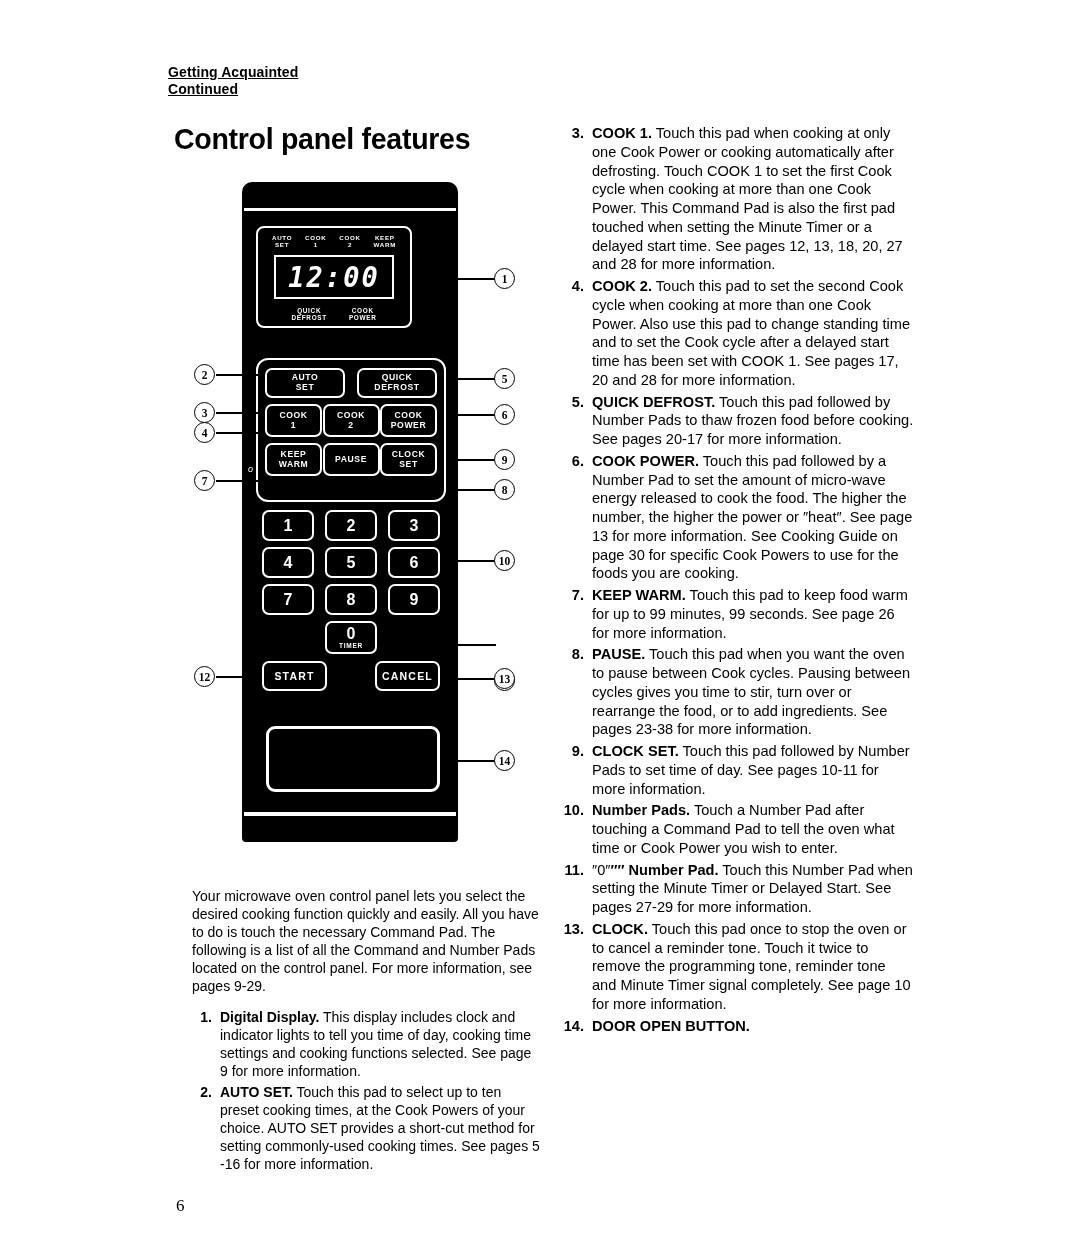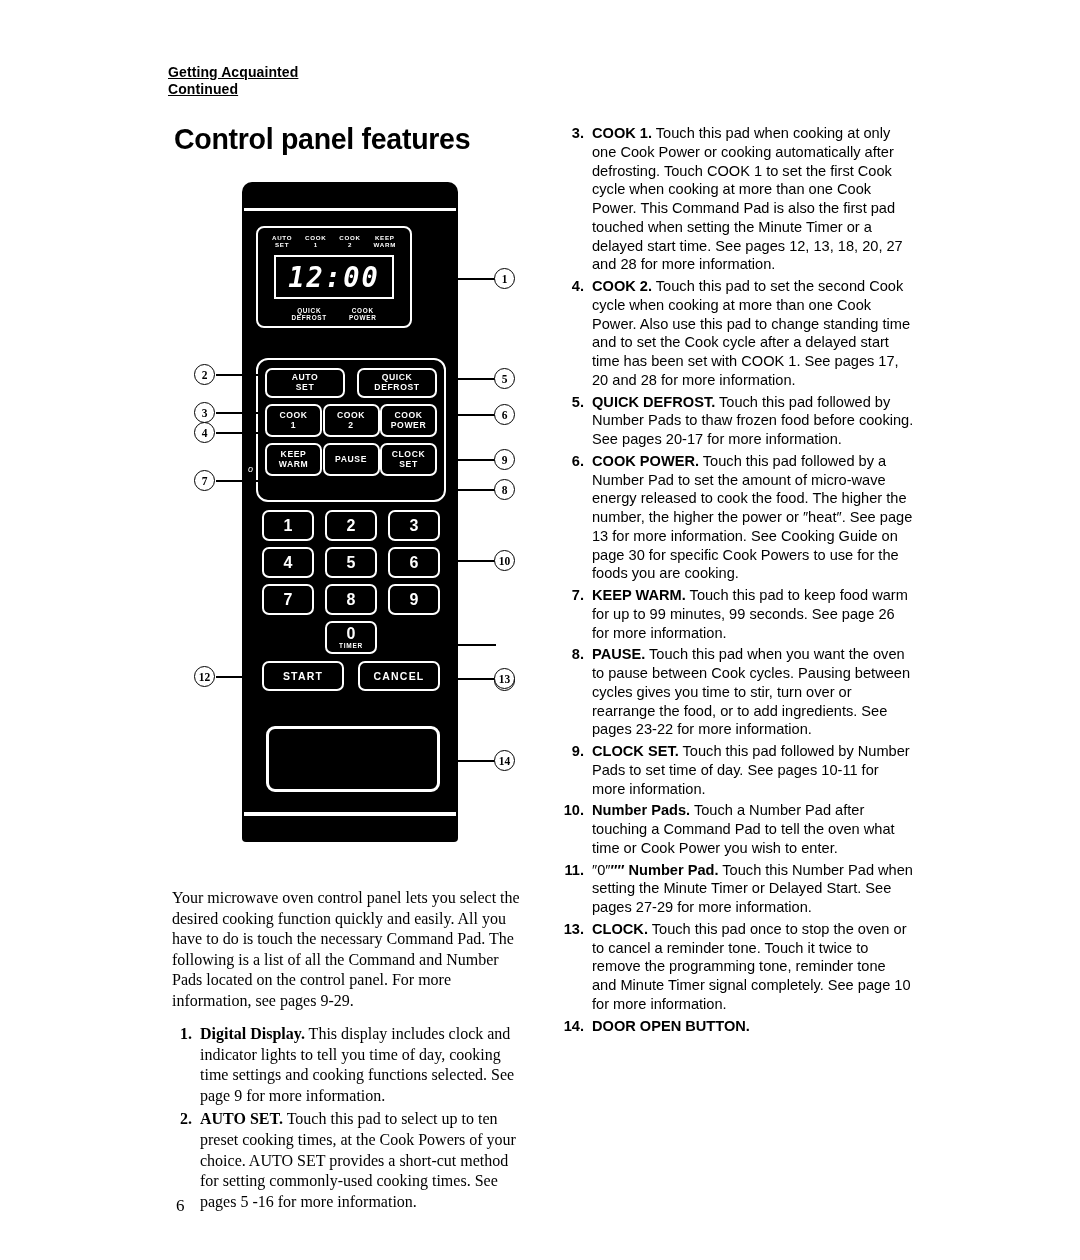--- a/index.html
+++ b/index.html
@@ -42,26 +42,25 @@
     font-weight: bold;
     letter-spacing: -0.3px;
     font-stretch: condensed;
     transform: scaleX(0.95);
     transform-origin: left top;
   }
 
   
   .left-col {
     position: absolute;
-    left: 172px;
+    left: 192px;
     top: 888px;
     width: 350px;
-    font-size: 16px;
+    font-size: 14px;
     line-height: 1.285;
-    font-family: Liberation Serif, serif;
   }
   .intro-para {
     margin: 0 0 13px 0;
     text-align: left;
   }
   .numlist {
     margin: 0;
     padding: 0;
     list-style: none;
   }
@@ -279,21 +278,21 @@
   }
   .key.zero .zero-sub {
     font-size: 6.5px;
     letter-spacing: 0.8px;
   }
   .se-row {
     display: flex;
     justify-content: space-between;
   }
   .key.action {
-    width: 82px;
+    width: 65px;
     height: 30px;
     font-size: 10.5px;
     letter-spacing: 1.2px;
   }
 
   
   .door-btn {
     position: absolute;
     left: 80px;
     top: 544px;
@@ -538,21 +537,21 @@
       <li>
         <span class="num">6.</span>
         <span class="lead">COOK POWER.</span><span> Touch this pad followed by a Number Pad to set the amount of micro-wave energy released to cook the food. The higher the number, the higher the power or ″heat″. See page 13 for more information. See Cooking Guide on page 30 for specific Cook Powers to use for the foods you are cooking.</span>
       </li>
       <li>
         <span class="num">7.</span>
         <span class="lead">KEEP WARM.</span><span> Touch this pad to keep food warm for up to 99 minutes, 99 seconds. See page 26 for more information.</span>
       </li>
       <li>
         <span class="num">8.</span>
-        <span class="lead">PAUSE.</span><span> Touch this pad when you want the oven to pause between Cook cycles. Pausing between cycles gives you time to stir, turn over or rearrange the food, or to add ingredients. See pages 23-22 for more information.</span>
+        <span class="lead">PAUSE.</span><span> Touch this pad when you want the oven to pause between Cook cycles. Pausing between cycles gives you time to stir, turn over or rearrange the food, or to add ingredients. See pages 23-38 for more information.</span>
       </li>
       <li>
         <span class="num">9.</span>
         <span class="lead">CLOCK SET.</span><span> Touch this pad followed by Number Pads to set time of day. See pages 10-11 for more information.</span>
       </li>
       <li>
         <span class="num">10.</span>
         <span class="lead">Number Pads.</span><span> Touch a Number Pad after touching a Command Pad to tell the oven what time or Cook Power you wish to enter.</span>
       </li>
       <li>

